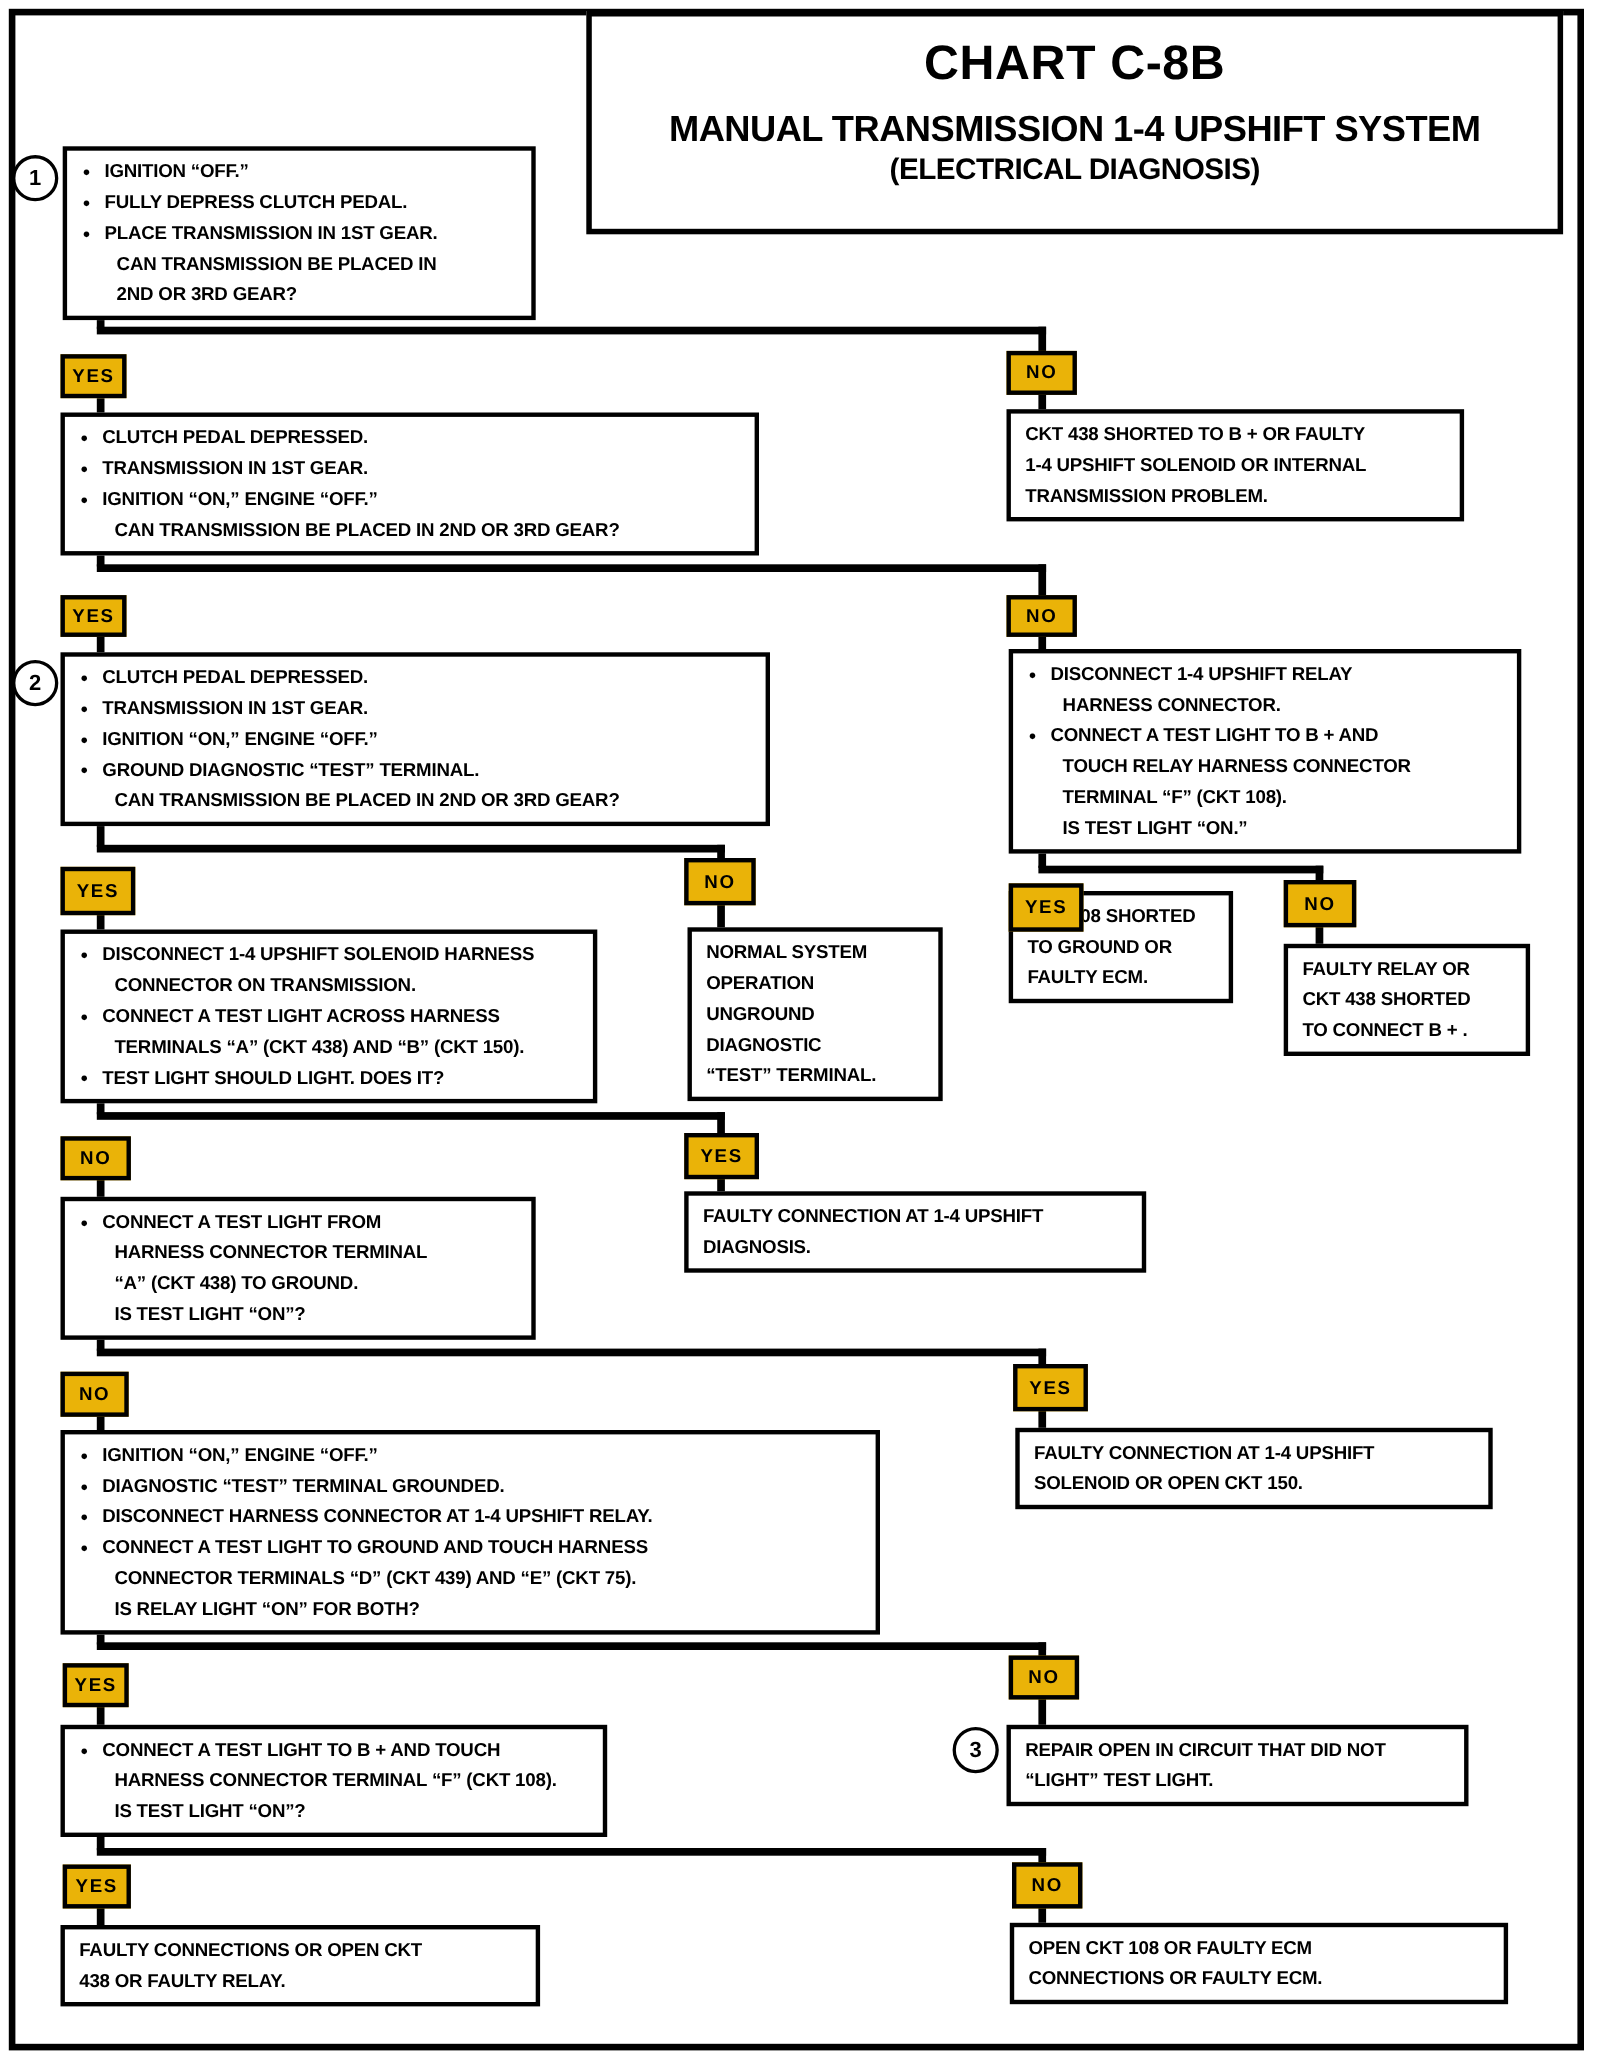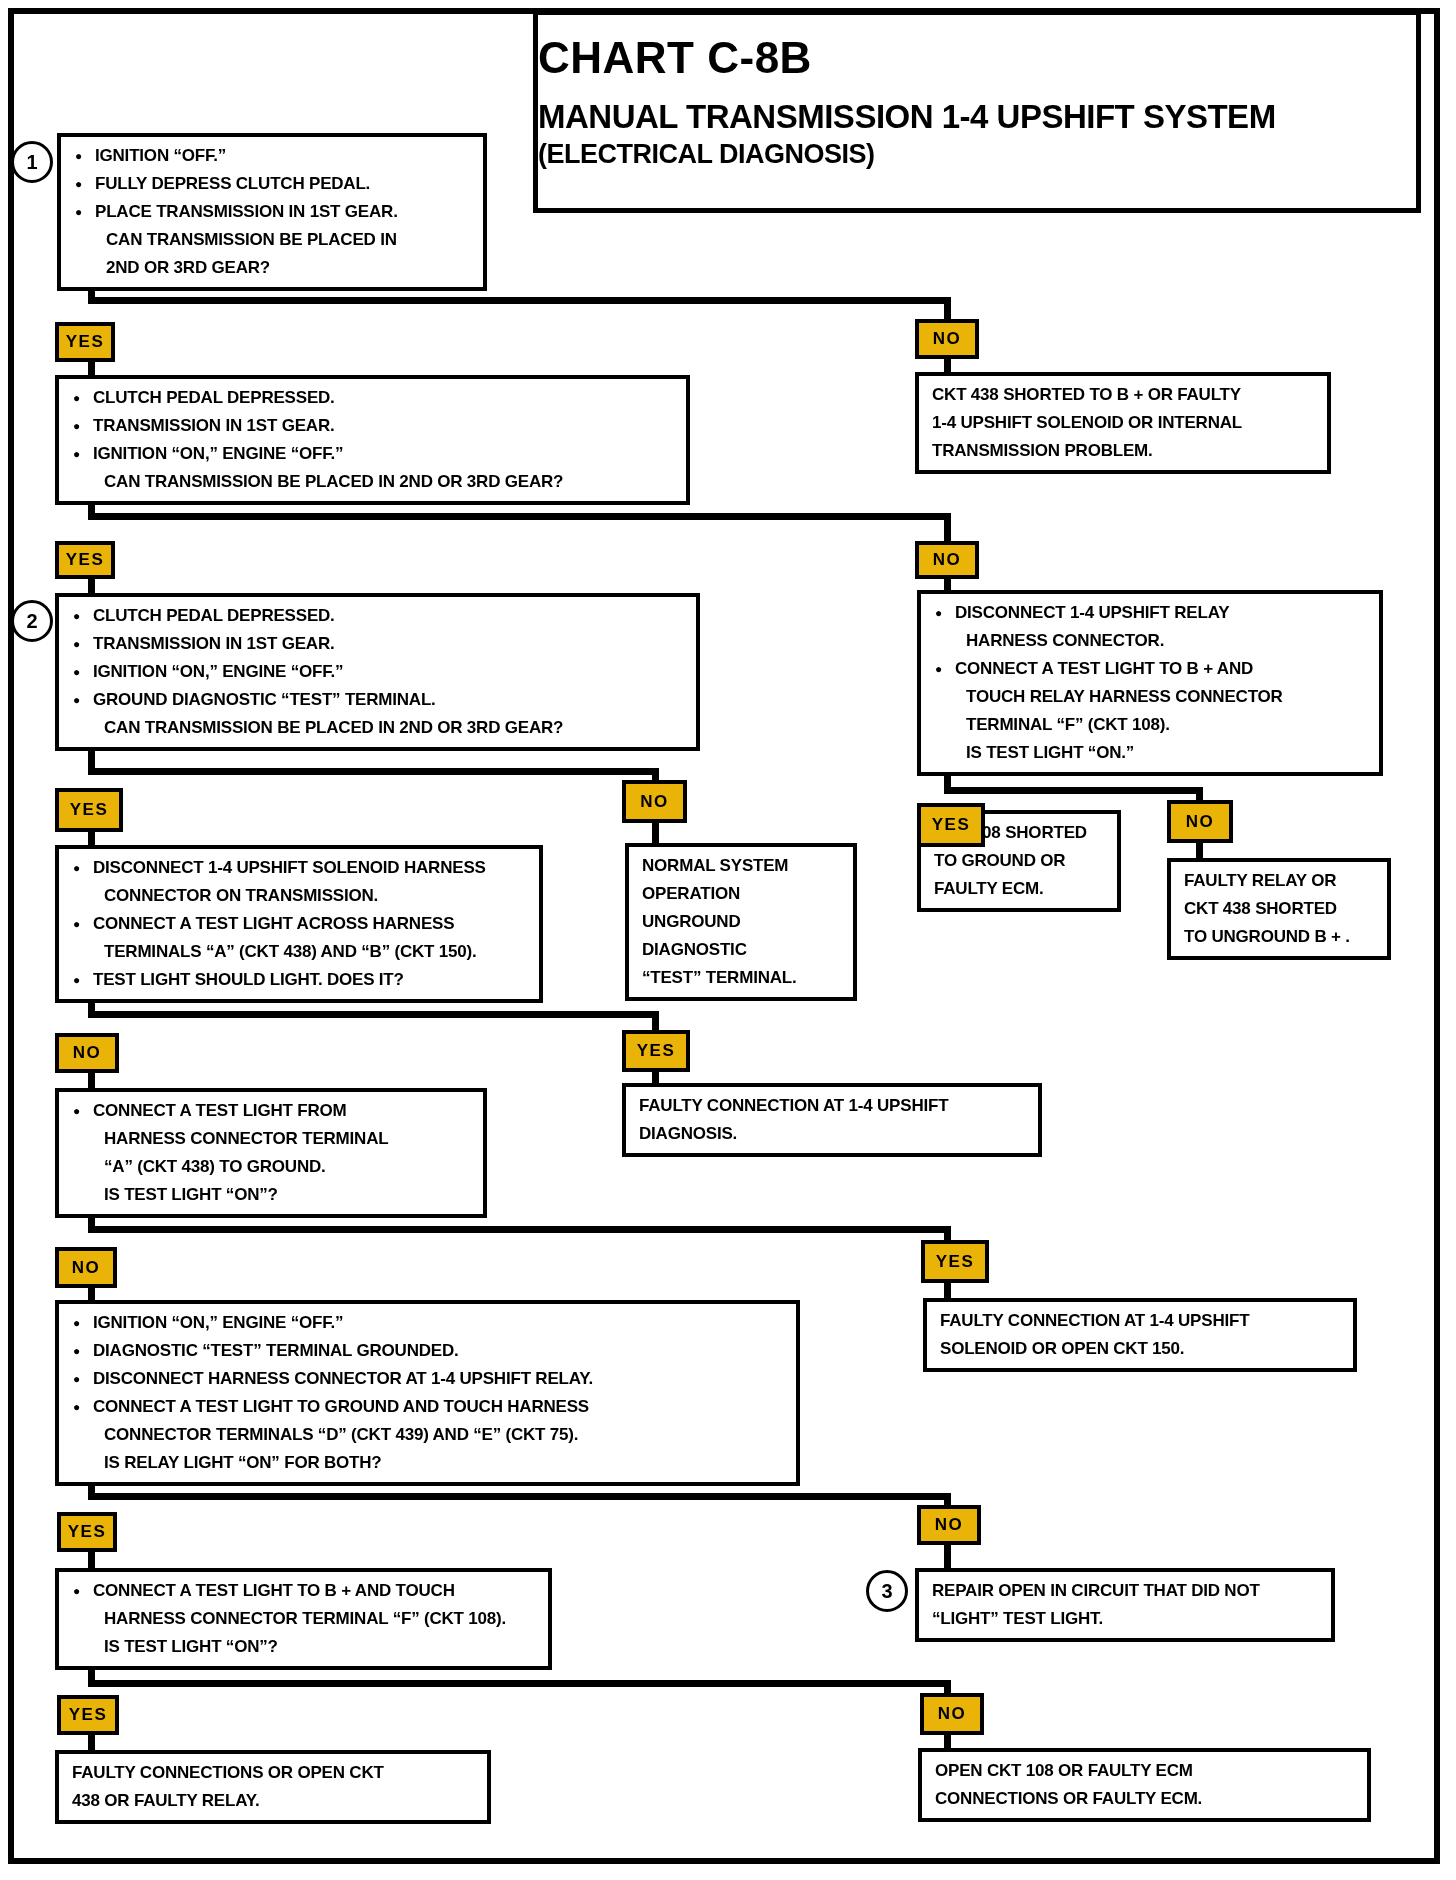--- a/index.html
+++ b/index.html
@@ -4,21 +4,21 @@
 <style>
   html,body{margin:0;padding:0;background:#ffffff;}
   .page{
     position:relative;width:1456px;height:1880px;background:#fff;
     font-family:"Liberation Sans",sans-serif;font-weight:700;color:#000;
     overflow:hidden;
   }
   .outer{position:absolute;left:8px;top:8px;width:1432px;height:1856px;border:6px solid #000;box-sizing:border-box;}
   .title-box{
     position:absolute;left:533px;top:10px;width:888px;height:203px;border:5px solid #000;
-    box-sizing:border-box;background:#fff;padding-top:14px;
+    box-sizing:border-box;background:#fff;text-align:center;padding-top:14px;
   }
   .t1{font-size:44px;line-height:58px;letter-spacing:0.5px;}
   .t2{font-size:33px;line-height:44px;letter-spacing:-0.5px;margin-top:8px;}
   .t3{font-size:27px;line-height:30px;letter-spacing:-0.5px;}
   .cl{position:absolute;background:#000;}
   .node{
     position:absolute;border:4px solid #000;background:#fff;box-sizing:border-box;
     font-size:17px;line-height:28px;letter-spacing:-0.2px;padding:5px 8px 5px 0;
   }
   .node.plain{padding-left:13px;padding-right:6px;}
@@ -144,21 +144,21 @@
       <div class="tl">“TEST” TERMINAL.</div>
     </div>
   <div class="node plain" style="left:917px;top:810px;width:204px">
       <div class="tl">CKT 108 SHORTED</div>
       <div class="tl">TO GROUND OR</div>
       <div class="tl">FAULTY ECM.</div>
     </div>
   <div class="node plain" style="left:1167px;top:858px;width:224px">
       <div class="tl">FAULTY RELAY OR</div>
       <div class="tl">CKT 438 SHORTED</div>
-      <div class="tl">TO UNGROUND B + .</div>
+      <div class="tl">TO CONNECT B + .</div>
     </div>
   <div class="node" style="left:55px;top:1088px;width:432px">
       <div class="bl">CONNECT A TEST LIGHT FROM</div>
       <div class="tl">HARNESS CONNECTOR TERMINAL</div>
       <div class="tl">“A” (CKT 438) TO GROUND.</div>
       <div class="tl">IS TEST LIGHT “ON”?</div>
     </div>
   <div class="node plain" style="left:622px;top:1083px;width:420px">
       <div class="tl">FAULTY CONNECTION AT 1-4 UPSHIFT</div>
       <div class="tl">DIAGNOSIS.</div>

